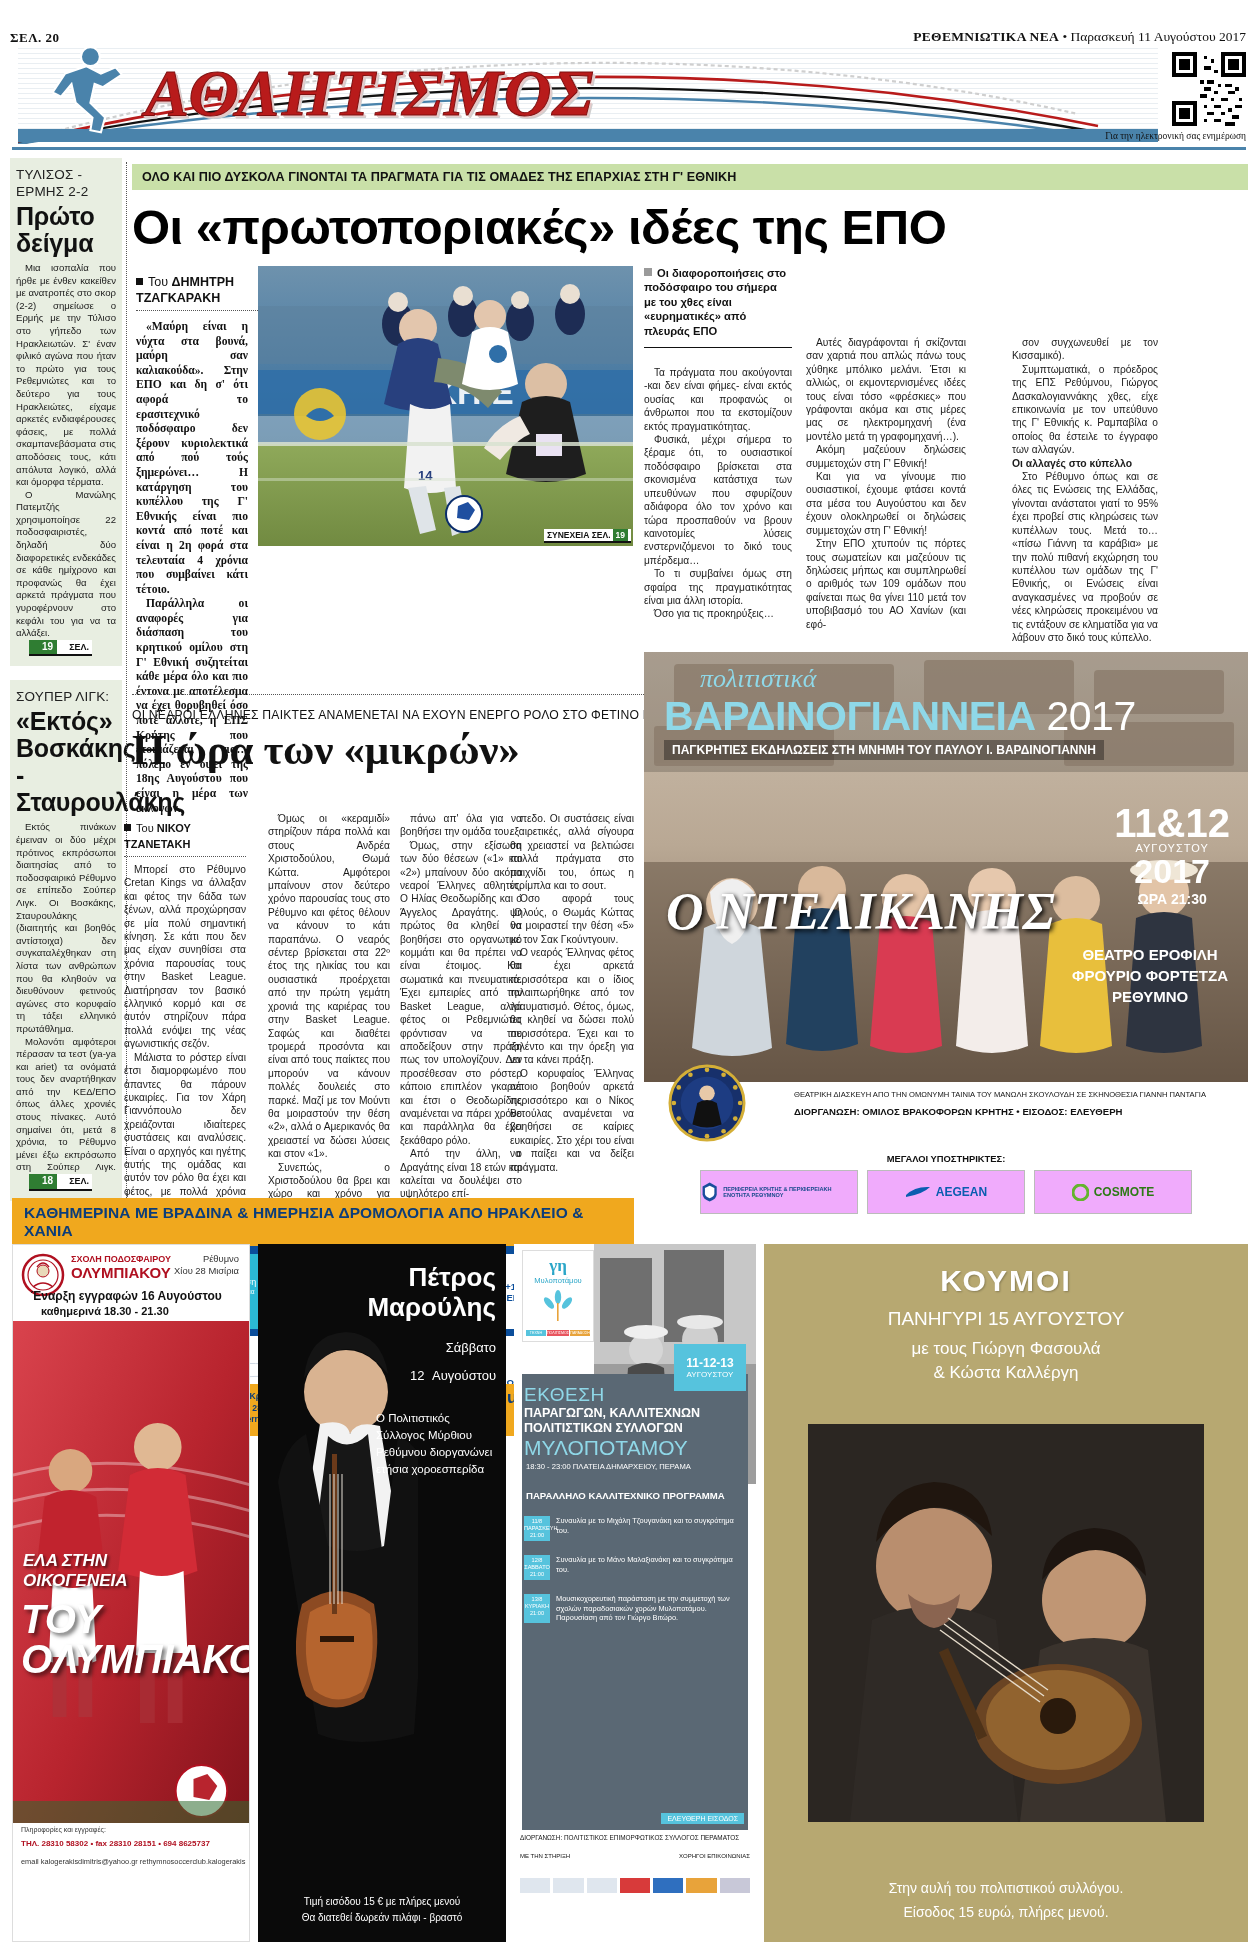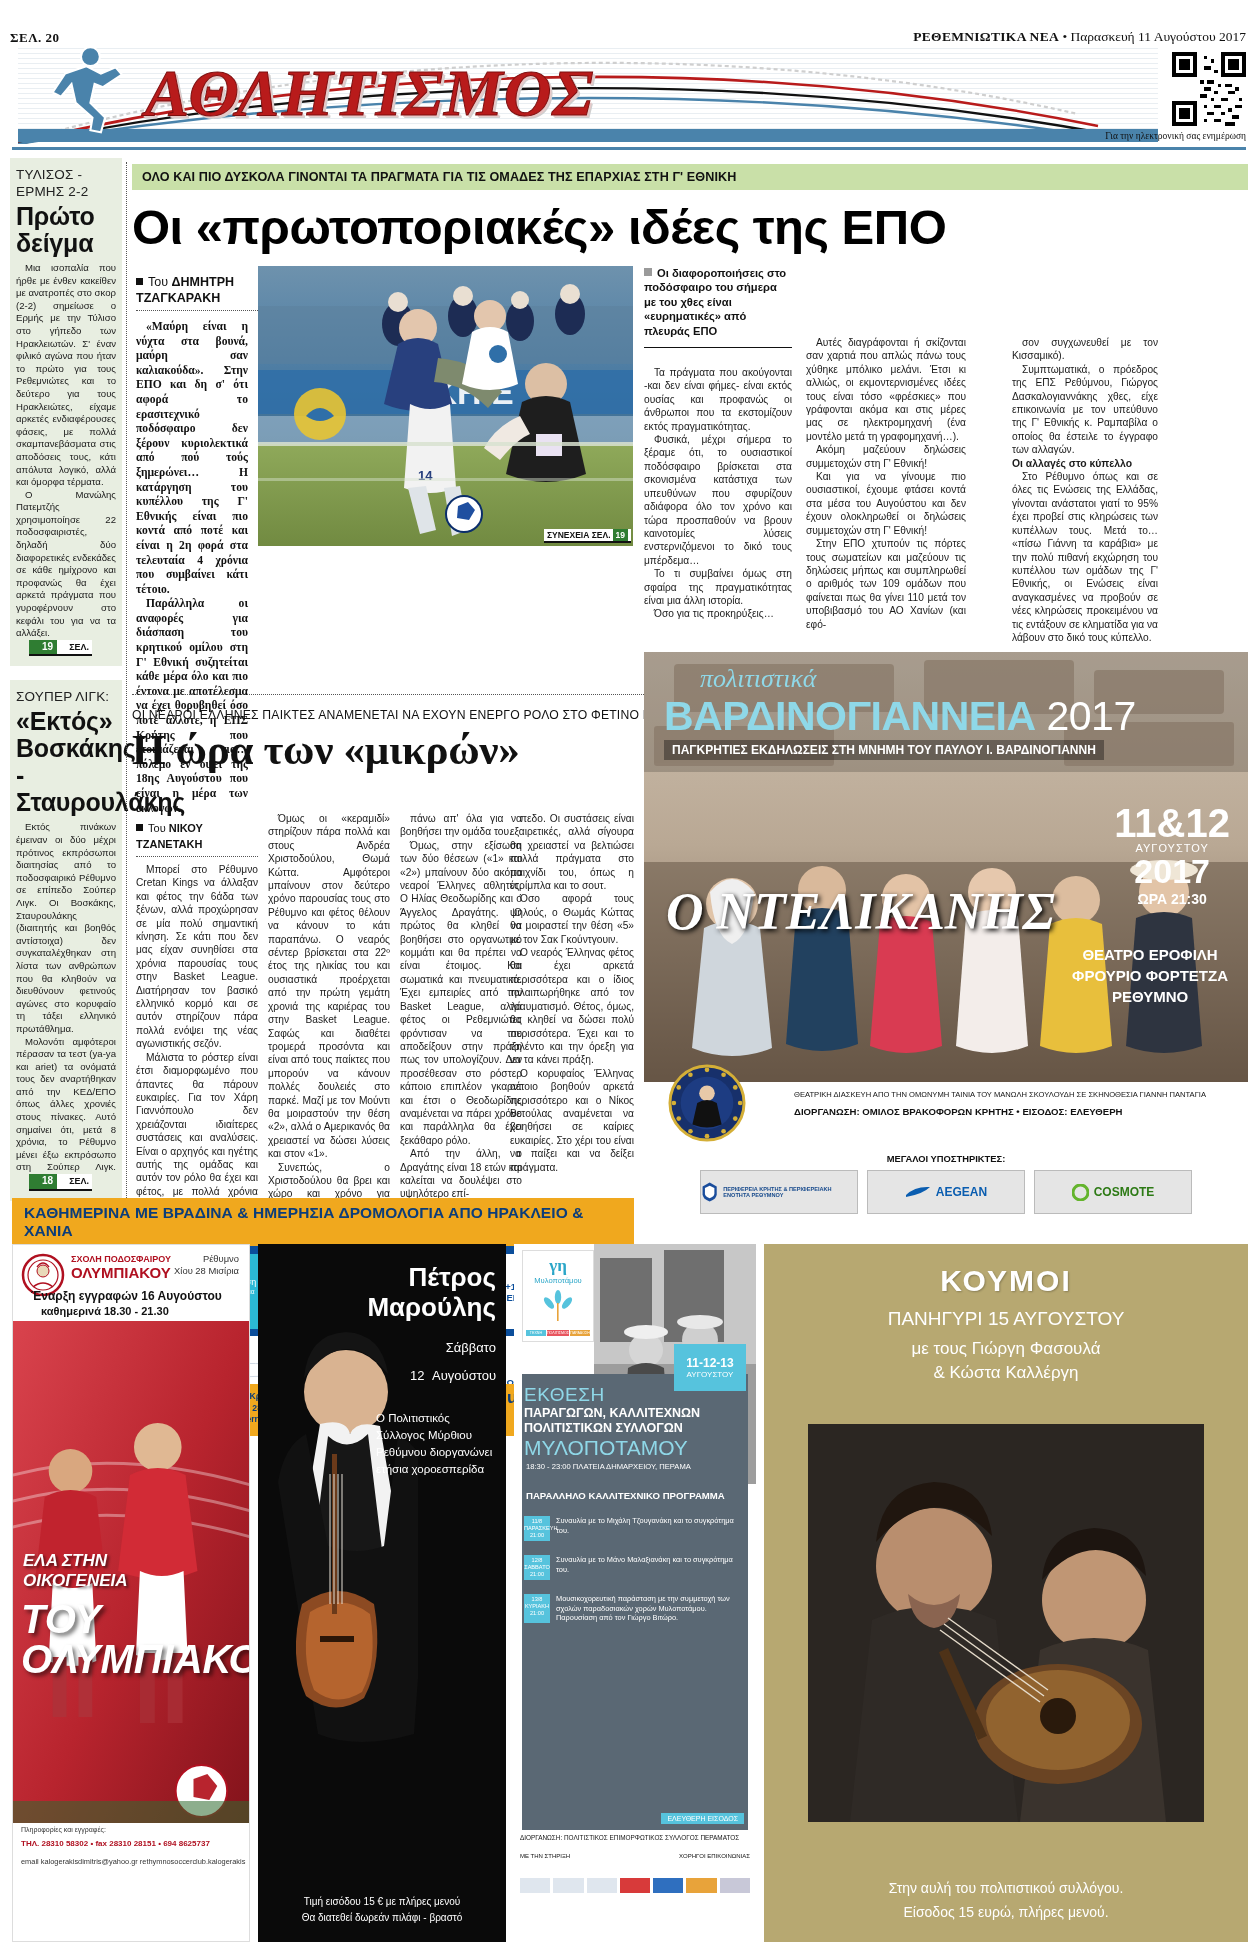--- a/index.html
+++ b/index.html
@@ -247,21 +247,21 @@
   .vd-seal { position: absolute; left: 24px; top: -18px; width: 78px; height: 78px; }
   .vd-sponsors {
     position: absolute; left: 0; top: 496px; width: 100%; height: 88px;
     background: #fff;
   }
   .vd-sponsors .hdr {
     text-align: center; font-size: 9.4px; font-weight: 700; padding-top: 5px; color: #111;
   }
   .vd-logos { display: flex; justify-content: center; gap: 9px; margin-top: 6px; }
   .vd-logo {
-    border: 1px solid #bbb; width: 158px; height: 44px; background: #e5e5e5;
+    border: 1px solid #bbb; width: 158px; height: 44px; background: #f0abfc;
     display: flex; align-items: center; justify-content: center;
     font-size: 12px; font-weight: 700; color: #0a3d91; gap: 5px;
   }
 
   
   #ad-olympiakos { left: 12px; top: 1244px; width: 238px; height: 698px; background: #fff; border: 1px solid #ddd; }
   .ol-head { height: 76px; background: #fff; position: relative; }
   .ol-crest { position: absolute; left: 8px; top: 8px; width: 44px; height: 44px; }
   .ol-t1 { position: absolute; left: 58px; top: 9px; font-size: 9px; color: #b01020; font-weight: 700; }
   .ol-t2 { position: absolute; left: 58px; top: 19px; font-size: 15px; color: #b01020; font-weight: 700; }
@@ -554,21 +554,21 @@
     </div>
   </div>
 
   <div class="hrule" style="left:132px; top:694px; width:1116px;"></div>
 
   <div class="art2">
     <div class="kicker2">ΟΙ ΝΕΑΡΟΙ ΕΛΛΗΝΕΣ ΠΑΙΚΤΕΣ ΑΝΑΜΕΝΕΤΑΙ ΝΑ ΕΧΟΥΝ ΕΝΕΡΓΟ ΡΟΛΟ ΣΤΟ ΦΕΤΙΝΟ ΡΕΘΥΜΝΟ CRETAN KINGS</div>
     <div class="bighead2">Η ώρα των «μικρών»</div>
   </div>
 
-  <div style="position:absolute; left:136px; top:812px; width:122px;">
+  <div style="position:absolute; left:124px; top:812px; width:122px;">
     <div class="byline" style="font-size:11px">
       <span class="sq"></span><span>Του</span>
       <b>ΝΙΚΟΥ ΤΖΑΝΕΤΑΚΗ</b>
     </div>
     <div class="byline-rule" style="width:122px"></div>
     <div class="bodytxt" style="margin-top:6px">
       <p>Μπορεί στο Ρέθυμνο Cretan Kings να άλλαξαν και φέτος την 6άδα των ξένων, αλλά προχώρησαν σε μία πολύ σημαντική κίνηση. Σε κάτι που δεν μας είχαν συνηθίσει στα χρόνια παρουσίας τους στην Basket League. Διατήρησαν τον βασικό ελληνικό κορμό και σε αυτόν στηρίζουν πάρα πολλά ενόψει της νέας αγωνιστικής σεζόν.</p>
       <p>Μάλιστα το ρόστερ είναι έτσι διαμορφωμένο που άπαντες θα πάρουν ευκαιρίες. Για τον Χάρη Γιαννόπουλο δεν χρειάζονται ιδιαίτερες συστάσεις και αναλύσεις. Είναι ο αρχηγός και ηγέτης αυτής της ομάδας και αυτόν τον ρόλο θα έχει και φέτος, με πολλά χρόνια ακόμα.</p>
     </div>
   </div>

